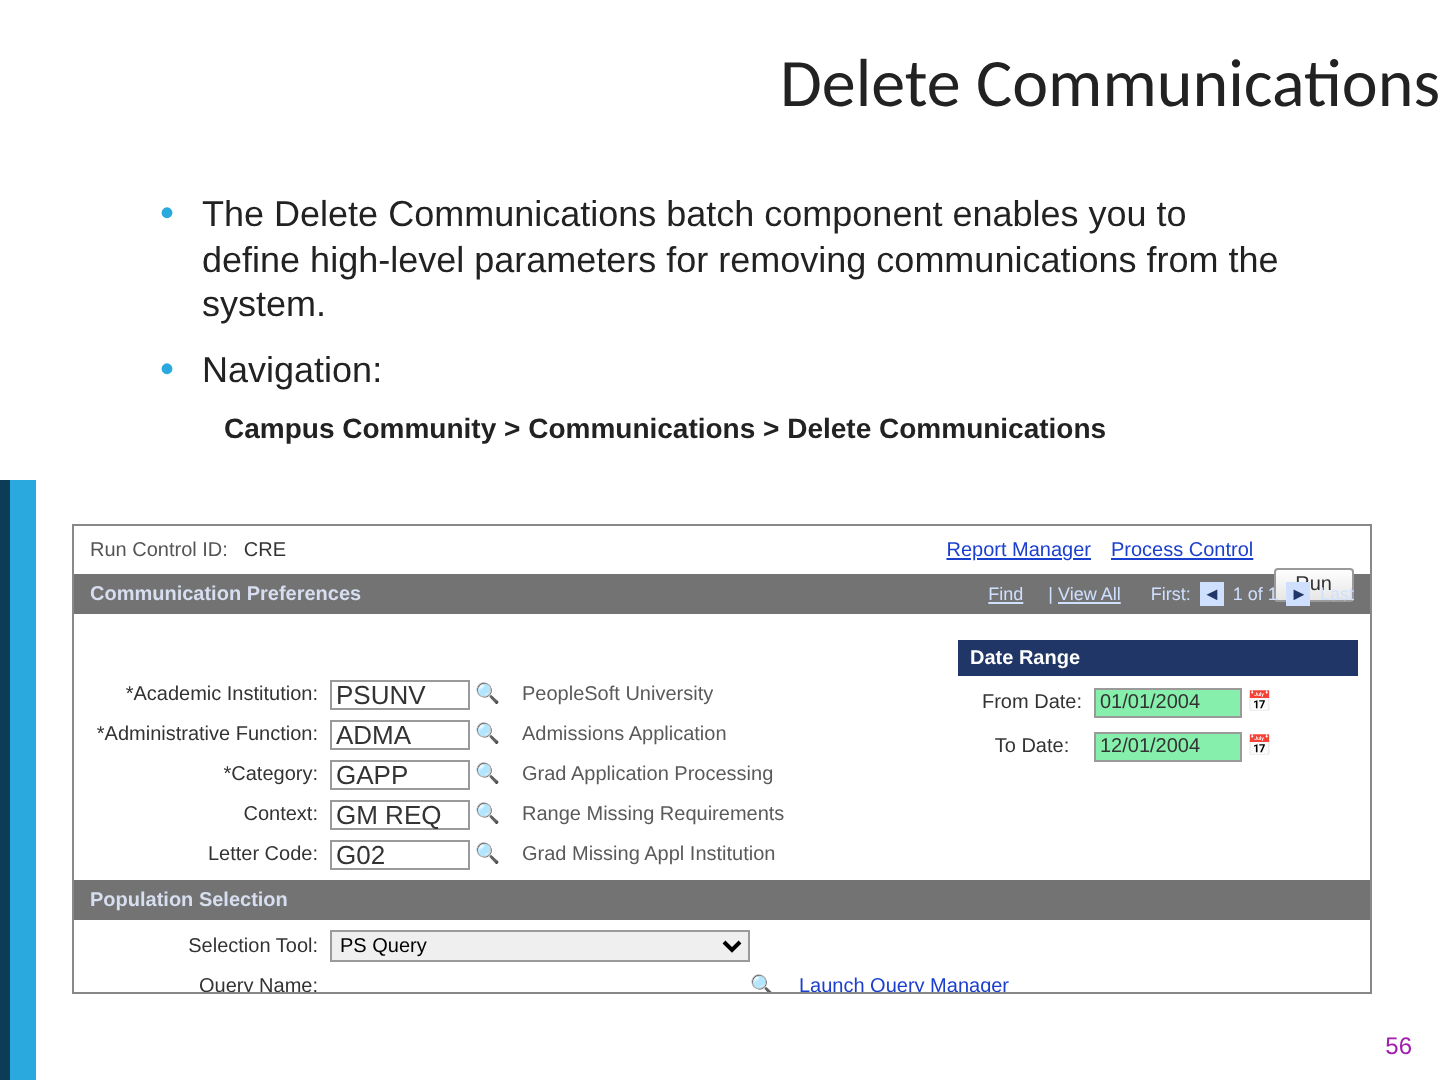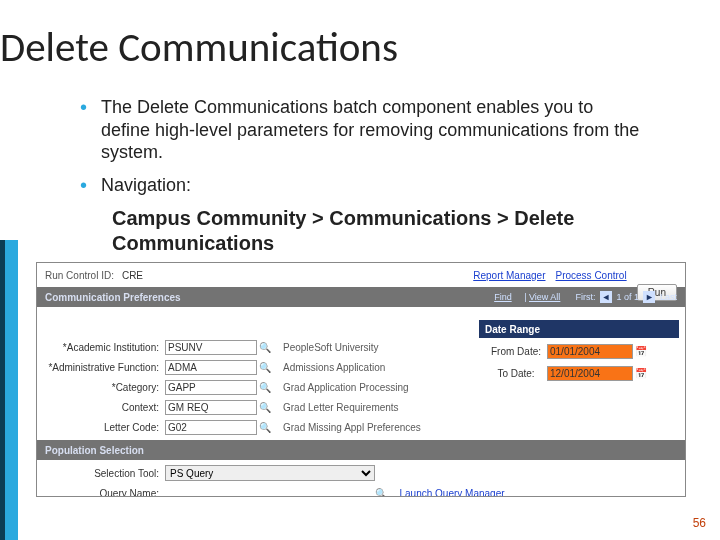--- a/index.html
+++ b/index.html
@@ -1,65 +1,65 @@
 <!DOCTYPE html>
 <html><head>
 <meta charset="utf-8">
 <style>
   * { box-sizing: border-box; margin: 0; padding: 0; }
   html, body { width: 720px; height: 540px; font-family: "Segoe UI", Arial, sans-serif; background: #fff; color: #222; }
   .slide { position: relative; width: 720px; height: 540px; }
   .accent-bar { position: absolute; left: 0; bottom: 0; width: 18px; height: 300px; background: #2aa9df; }
   .accent-bar::before { content: ""; position: absolute; left: 0; top: 0; width: 5px; height: 100%; background: #0b3d56; }
 
-  .title { position: absolute; top: 22px; left: 0; width: 100%; text-align: left; font-size: 41px; font-weight: 400; font-family: Calibri, "Segoe UI", sans-serif; }
+  .title { position: absolute; top: 22px; left: 0; width: 100%; text-align: right; font-size: 34px; font-weight: 400; font-family: Calibri, "Segoe UI", sans-serif; }
 
   .bullets { position: absolute; top: 96px; left: 80px; width: 560px; font-size: 18px; line-height: 1.25; }
   .bullet { display: flex; margin-bottom: 10px; }
   .bullet .dot { color: #2aa9df; font-size: 20px; line-height: 22px; margin-right: 14px; flex-shrink: 0; }
   .bullet .txt { }
-  .nav-path { margin-top: 8px; margin-left: 32px; font-weight: 600; font-size: 20px; }
+  .nav-path { margin-top: 8px; margin-left: 32px; font-weight: 600; font-size: 14px; }
 
   .shot { position: absolute; top: 262px; left: 36px; width: 650px; height: 235px; border: 1px solid #888; background: #fff; font-size: 10px; color: #333; overflow: hidden; }
   .sh-row { display: flex; align-items: center; padding: 4px 8px; }
   .sh-top { height: 24px; }
   .sh-top .lbl { color: #555; }
   .sh-top .val { margin-left: 8px; }
   .sh-top .spacer { flex: 1; }
   .sh-link { color: #1a3fcf; text-decoration: underline; margin-right: 10px; cursor: default; }
   .sh-btn { border: 1px solid #9a9a9a; background: linear-gradient(#fefefe,#e6e6e6); padding: 2px 10px; border-radius: 2px; font-size: 10px; margin-top: 34px; }
 
   .sh-bar { background: #737373; color: #d7def0; height: 20px; display: flex; align-items: center; padding: 0 8px; font-weight: 600; }
   .sh-bar .spacer { flex: 1; }
   .sh-bar .util { font-weight: 400; font-size: 9px; color: #cfe0ff; }
   .sh-bar .util .navicon { display: inline-flex; width: 12px; height: 12px; background: #cfe0ff; color: #1f3666; align-items: center; justify-content: center; margin: 0 2px; font-size: 9px; }
 
   .sh-body { padding: 4px 8px 2px 8px; margin-top: 13px; }
   .field-row { display: flex; align-items: center; height: 18px; margin-bottom: 2px; }
   .field-row .flabel { width: 120px; text-align: right; padding-right: 6px; color: #333; }
-  .field-row .finput { width: 92px; height: 15px; border: 1px solid #9a9a9a; background: #fff; padding: 0 2px; font-size: 10px; display: inline-flex; align-items: center; }
+  .field-row .finput { width: 70px; height: 15px; border: 1px solid #9a9a9a; background: #fff; padding: 0 2px; font-size: 13px; display: inline-flex; align-items: center; }
   .field-row .lookup { display: inline-flex; width: 14px; height: 14px; align-items: center; justify-content: center; color: #8a8a8a; margin-left: 2px; }
   .field-row .desc { margin-left: 10px; color: #5a5a5a; }
 
   .date-panel { position: absolute; right: 6px; top: 0; width: 200px; }
   .date-hdr { background: #1f3666; color: #fff; height: 18px; display: flex; align-items: center; padding: 0 6px; font-weight: 600; }
   .date-body { padding: 4px 6px; }
   .date-row { display: flex; align-items: center; height: 18px; margin-bottom: 4px; }
   .date-row .dlabel { width: 62px; text-align: center; color: #333; }
-  .date-row .dinput { width: 86px; height: 15px; border: 1px solid #9a9a9a; background: #f97316; padding: 0 2px; font-size: 10px; display: inline-flex; align-items: center; }
+  .date-row .dinput { width: 74px; height: 15px; border: 1px solid #9a9a9a; background: #86efac; padding: 0 2px; font-size: 10px; display: inline-flex; align-items: center; }
   .date-row .cal { display: inline-flex; width: 14px; height: 14px; align-items: center; justify-content: center; color: #8a8a8a; margin-left: 2px; font-size: 10px; }
   .iconbtn { display: inline-flex; width: 14px; height: 14px; border: 1px solid #9a9a9a; background: #efefef; align-items: center; justify-content: center; font-size: 10px; margin-left: 2px; }
 
   .sh-prefwrap { position: relative; }
   .sh-popsel { padding: 4px 8px; }
   .sh-popsel .prow { display: flex; align-items: center; height: 18px; margin-bottom: 2px; }
   .sh-popsel .plabel { width: 120px; text-align: right; padding-right: 6px; }
   .sh-popsel select { width: 210px; height: 16px; font-size: 10px; border: 1px solid #9a9a9a; }
 
-  .pagenum { position: absolute; right: 14px; bottom: 10px; font-size: 12px; color: #c2410c; }
+  .pagenum { position: absolute; right: 14px; bottom: 10px; font-size: 12px; color: #a21caf; }
 </style>
 </head>
 <body>
 
 <div class="slide">
   <div class="accent-bar"></div>
 
   <div class="title">Delete Communications</div>
 
   <div class="bullets">
@@ -121,27 +121,27 @@
         <div class="field-row">
           <span class="flabel">*Category:</span>
           <span class="finput">GAPP</span>
           <span class="lookup">🔍</span>
           <span class="desc">Grad Application Processing</span>
         </div>
         <div class="field-row">
           <span class="flabel">Context:</span>
           <span class="finput">GM REQ</span>
           <span class="lookup">🔍</span>
-          <span class="desc">Grad Letter Requirements</span>
+          <span class="desc">Range Missing Requirements</span>
         </div>
         <div class="field-row">
           <span class="flabel">Letter Code:</span>
           <span class="finput">G02</span>
           <span class="lookup">🔍</span>
-          <span class="desc">Grad Missing Appl Preferences</span>
+          <span class="desc">Grad Missing Appl Institution</span>
         </div>
       </div>
 
       <div class="date-panel">
         <div class="date-hdr">Date Range</div>
         <div class="date-body">
           <div class="date-row">
             <span class="dlabel">From Date:</span>
             <span class="dinput">01/01/2004</span>
             <span class="cal">📅</span>

